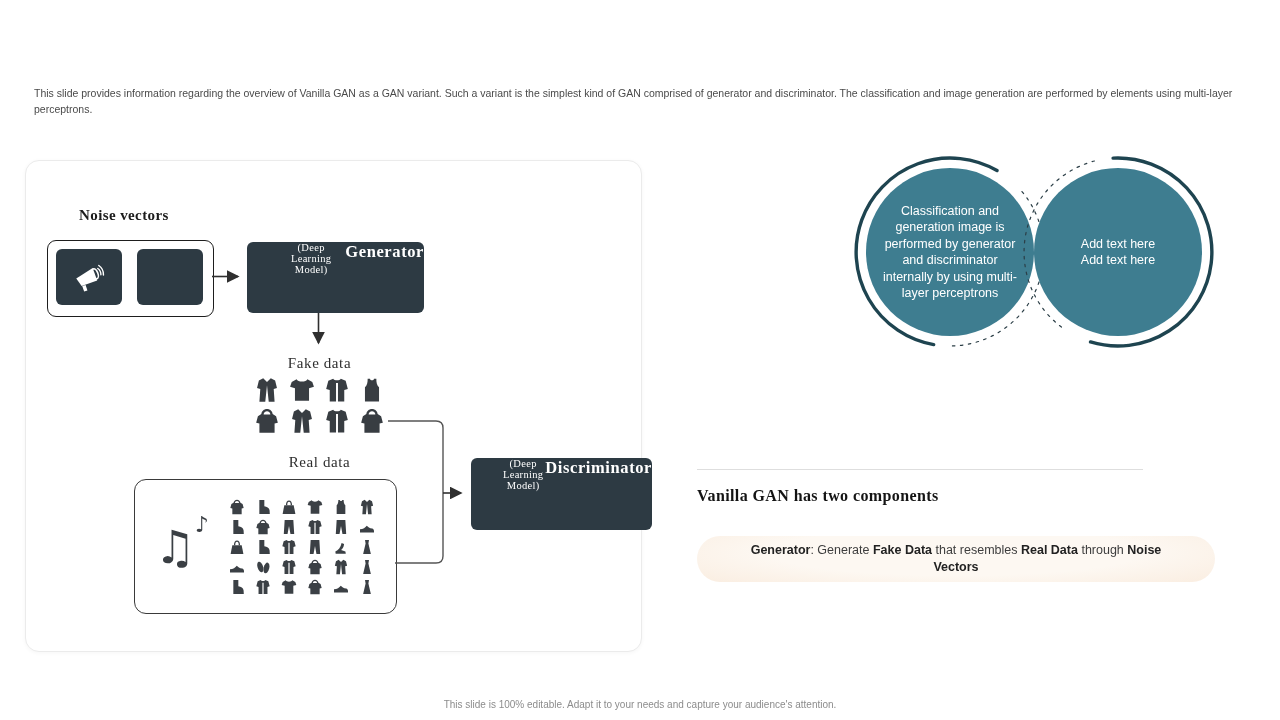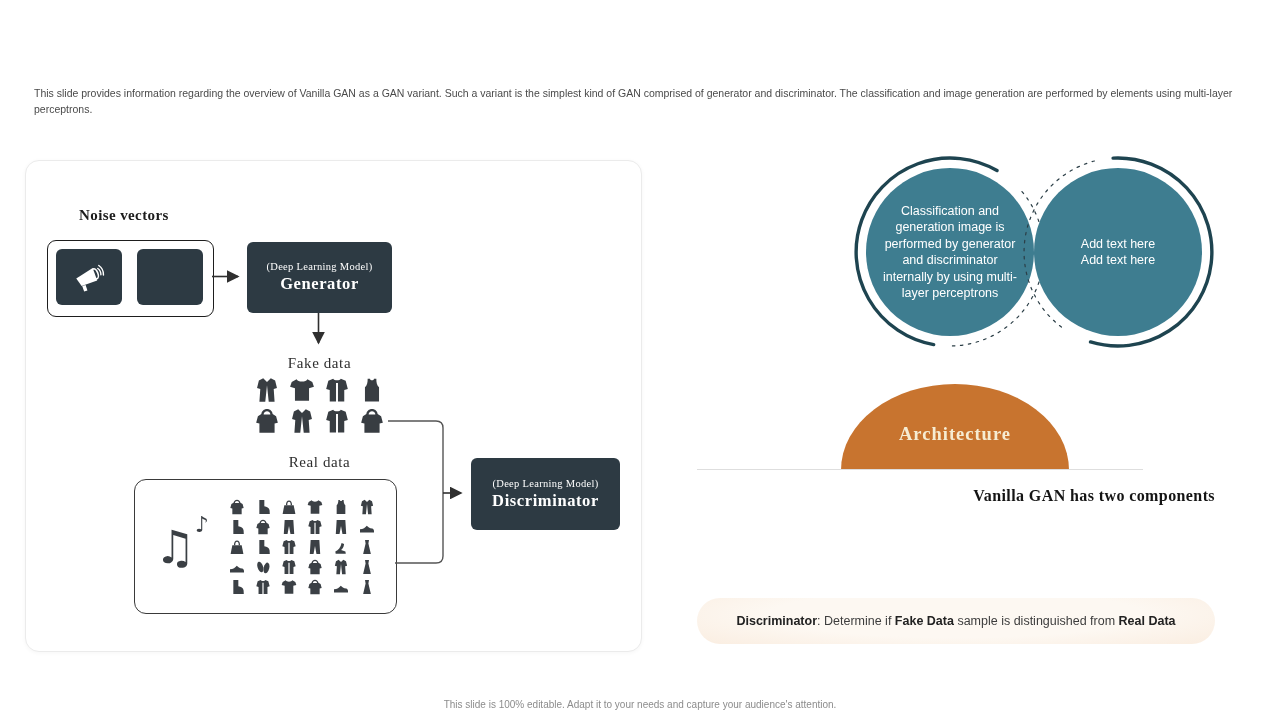--- a/index.html
+++ b/index.html
@@ -19,22 +19,22 @@
              background:#fff;border:1px solid #ebebeb;border-radius:14px;
              box-shadow:0 1px 4px rgba(0,0,0,.04);}
   .noise-label{position:absolute;left:53px;top:46px;font-size:15px;font-weight:bold;
                letter-spacing:.4px;color:#1c1c1c;}
   .noise-frame{position:absolute;left:21px;top:79px;width:165px;height:75px;
                border:1.5px solid #1e1e1e;border-radius:9px;background:#fff;}
   .noise-tile{position:absolute;top:8px;width:66px;height:56px;border-radius:6px;
               background:#2d3a43;display:flex;align-items:center;justify-content:center;}
   .noise-tile.t1{left:8px}.noise-tile.t2{left:89px}
   .dl-box{position:absolute;width:145px;background:#2d3a43;border-radius:6px;color:#fff;
-          text-align:center;display:flex;flex-direction:column;justify-content:center;gap:2px;
-          font-family:"Liberation Serif","DejaVu Serif",serif;}
+          text-align:center;display:flex;justify-content:center;gap:2px;
+          font-family:"Liberation Serif","DejaVu Serif",serif;padding-left:32px;}
   .dl-box .sub{font-size:10.5px;letter-spacing:.3px;}
   .dl-box .big{font-size:16.5px;font-weight:bold;letter-spacing:.6px;}
   .gen-box{left:221px;top:81px;height:71px;}
   .disc-box{left:445px;top:297px;height:72px;width:149px;}
   .flow-label{position:absolute;left:221px;width:145px;text-align:center;
               font-family:"Liberation Serif","DejaVu Serif",serif;
               font-size:15px;letter-spacing:.6px;color:#2e2e2e;}
   .fake-label{top:194px}.real-label{top:293px}
   .fake-icons{position:absolute;left:221px;top:216px;width:145px;}
   .fake-icons .icon-row{display:flex;justify-content:center;gap:9px;margin-bottom:5px;}
@@ -57,21 +57,21 @@
   .gan-circle{position:absolute;top:152px;width:200px;height:200px;}
   .gan-circle svg{position:absolute;inset:0;}
   .circle-text{position:absolute;inset:0;display:flex;align-items:center;justify-content:center;
                text-align:center;padding:0 30px;color:#fff;font-size:12.5px;line-height:1.32;
                white-space:pre-line;}
   .dome{position:absolute;left:841px;top:384px;width:228px;height:86px;background:#c8742f;
         border-radius:114px 114px 0 0 / 86px 86px 0 0;text-align:center;}
   .dome-label{padding-top:40px;font-family:"Liberation Serif","DejaVu Serif",serif;
               font-size:18.5px;font-weight:bold;letter-spacing:1px;color:#f6ecd2;}
   .base-line{position:absolute;left:697px;top:469px;width:446px;height:1px;background:#dedede;}
-  .components-heading{position:absolute;left:697px;top:487px;width:518px;text-align:right;
+  .components-heading{position:absolute;left:697px;top:487px;width:518px;text-align:left;
                       font-family:"Liberation Serif","DejaVu Serif",serif;
                       font-size:16px;font-weight:bold;letter-spacing:.4px;color:#141414;}
   .pill{position:absolute;left:697px;width:518px;height:46px;border-radius:23px;
         background:radial-gradient(120% 170% at 50% 35%, #fdf8f2 30%, #f7e3d0 82%, #f2d8c1 100%);
         display:flex;align-items:center;justify-content:center;}
   .pill p{margin:0;max-width:445px;text-align:center;font-size:12.5px;line-height:1.35;color:#3d3d3d;}
   .pill b{color:#222;}
   .pill1{top:536px}.pill2{top:598px}
 
   
@@ -327,25 +327,22 @@
       <g transform="rotate(187 100 100)">
         <path d="M116.3 7.4 A94 94 0 1 0 116.3 192.6" fill="none" stroke="#1E4450" stroke-width="3.4" stroke-linecap="round"></path>
         <path d="M147 18.6 A94 94 0 0 1 132.1 188.3" fill="none" stroke="#2b3e46" stroke-width="1.2" stroke-dasharray="2.5 5.5" stroke-linecap="round"></path>
       </g>
       <circle cx="100" cy="100" r="84" fill="#3E7D90"></circle>
     </svg>
     <div class="circle-text">Add text here
 Add text here</div>
   </div>
 
-  <div class="dome">
-    <div class="dome-label">Architecture</div>
-  </div>
   <div class="base-line"></div>
 
   <div class="components-heading">Vanilla GAN has two components</div>
 
-  <div class="pill pill2">
-    <p><b>Discriminator</b><span>: Determine if </span><b>Fake Data</b><span> sample is distinguished from </span><b>Real Data</b></p>
+  <div class="pill pill1">
+    <p><b>Generator</b><span>: Generate </span><b>Fake Data</b><span> that resembles </span><b>Real Data</b><span> through </span><b>Noise Vectors</b></p>
   </div>
 
   <div class="footer">This slide is 100% editable. Adapt it to your needs and capture your audience's attention.</div>
 </div>
 
 </body></html>

